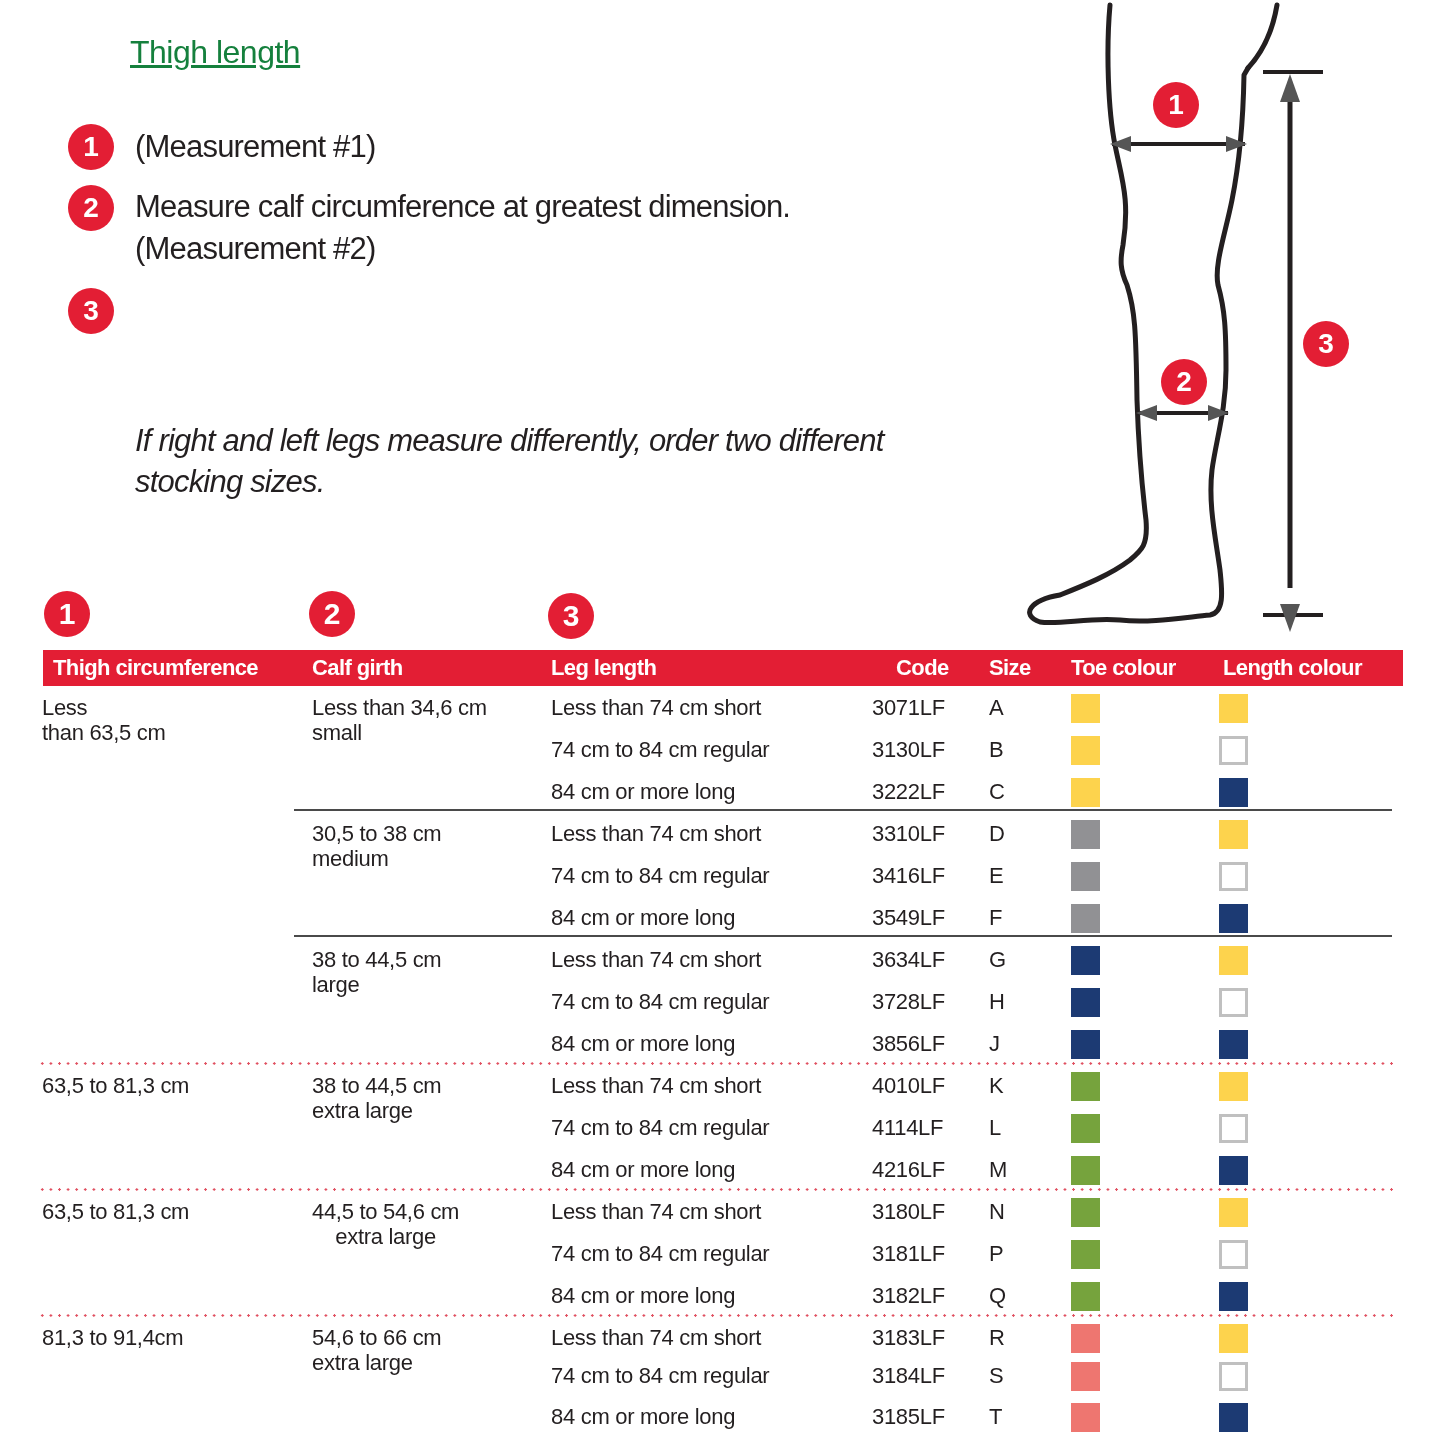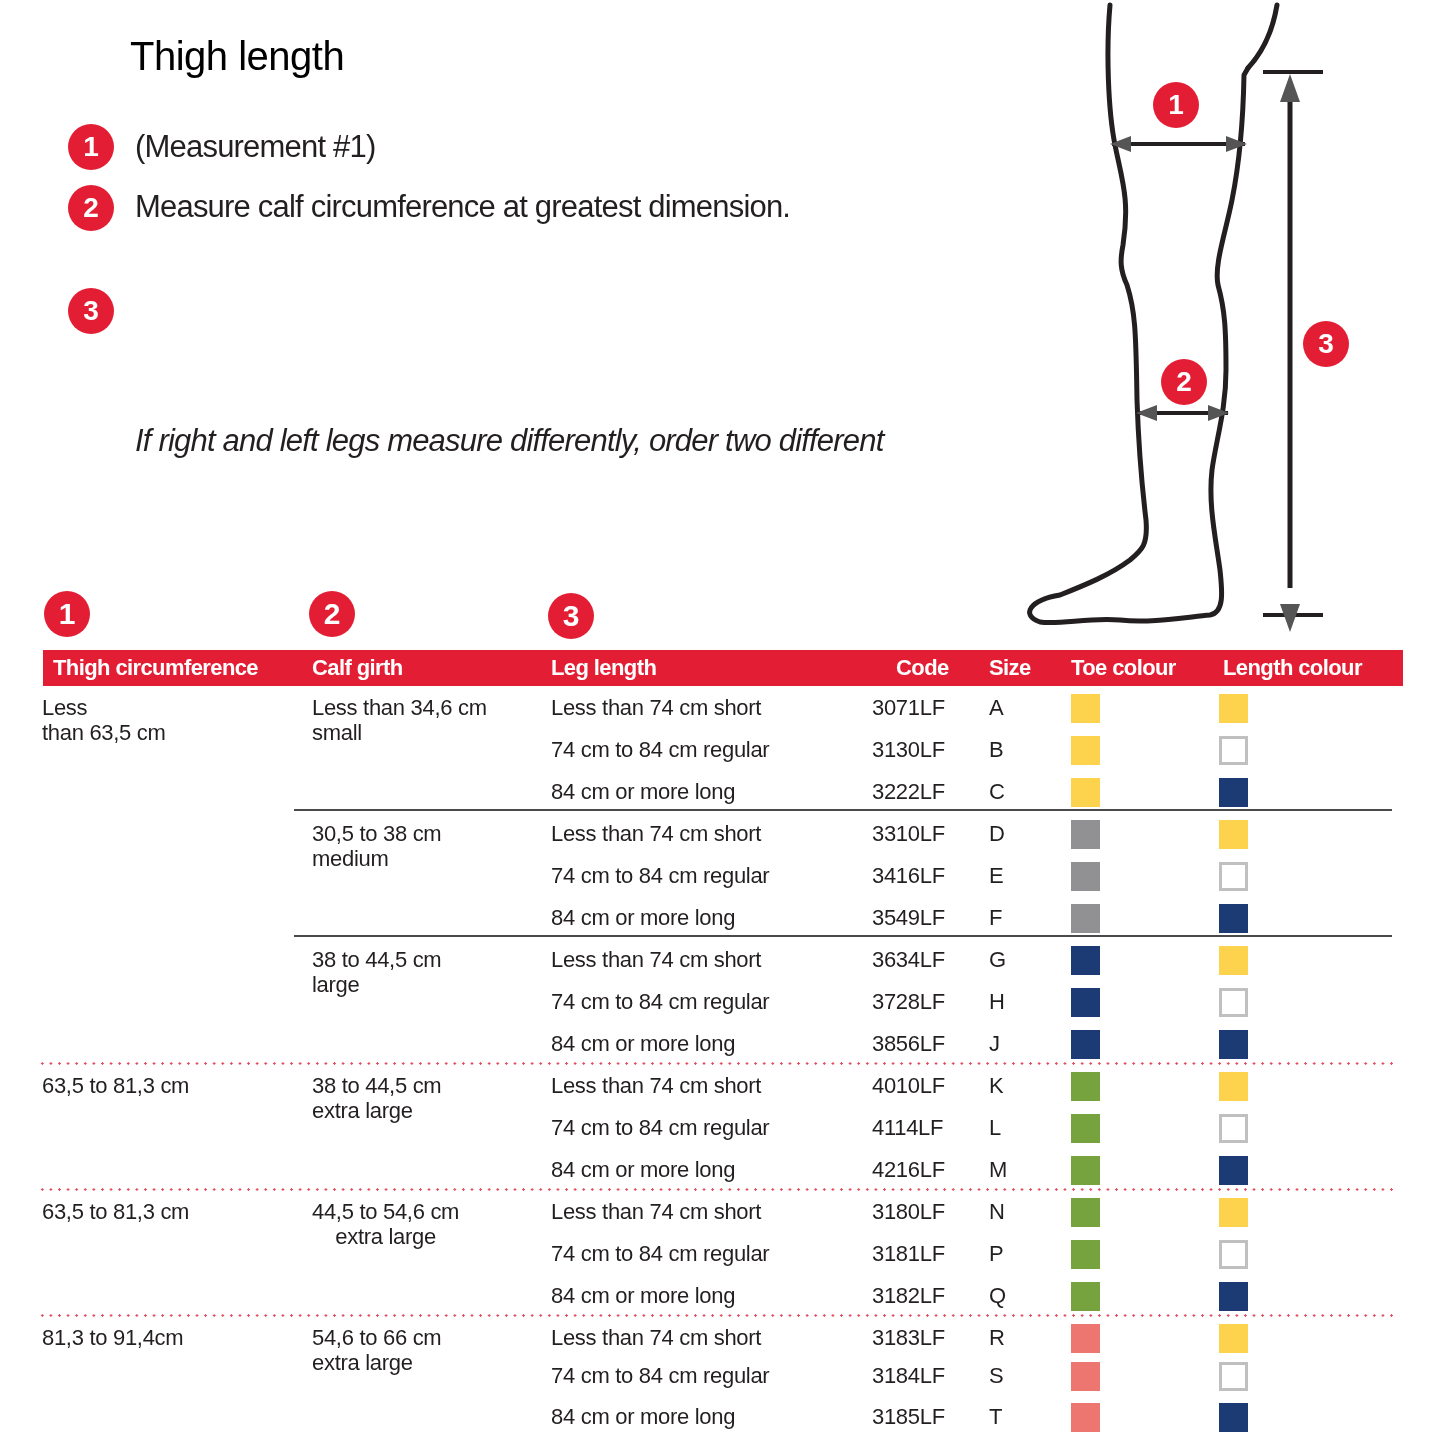--- a/index.html
+++ b/index.html
@@ -1,19 +1,19 @@
 <!DOCTYPE html>
 <html><head>
 <meta charset="utf-8">
 <style>
   * { box-sizing: border-box; margin: 0; padding: 0; }
   html, body { width: 1445px; height: 1445px; background: #ffffff; overflow: hidden; }
   body { position: relative; font-family: "Liberation Sans", "DejaVu Sans", sans-serif; color: #231f20; }
 
-  .title { position: absolute; left: 130px; top: 34px; font-size: 40px; letter-spacing: -0.5px; color: #000000; }
+  .title { position: absolute; left: 130px; top: 34px; font-size: 32px; letter-spacing: -0.5px; color: #15803d; text-decoration: underline; }
 
   .badge {
     position: absolute; width: 46px; height: 46px; border-radius: 50%;
     background: #e31e34; color: #fff; font-weight: bold; font-size: 28px;
     display: flex; align-items: center; justify-content: center;
     font-family: "Liberation Sans", sans-serif;
   }
   .instr { position: absolute; left: 135px; font-size: 31px; line-height: 42px; color: #231f20; letter-spacing: -0.8px; }
   .note { position: absolute; left: 135px; top: 420px; font-size: 31px; line-height: 41px; font-style: italic; letter-spacing: -0.8px; color: #231f20; }
 
@@ -42,28 +42,30 @@
 <div class="title">Thigh length</div>
 
 <div class="badge" style="left:68px;top:124px;">1</div>
 <div class="instr" style="top:126px;">
   <div>(Measurement #1)</div>
 </div>
 
 <div class="badge" style="left:68px;top:185px;">2</div>
 <div class="instr" style="top:186px;">
   <div>Measure calf circumference at greatest dimension.</div>
+  <div>(Measurement #2)</div>
 </div>
 
 <div class="badge" style="left:68px;top:288px;">3</div>
 <div class="instr" style="top:289px;">
 </div>
 
 <div class="note">
   <div>If right and left legs measure differently, order two different</div>
+  <div>stocking sizes.</div>
 </div>
 
 <div class="diagram">
   <svg width="445" height="640" viewBox="0 0 445 640" xmlns="http://www.w3.org/2000/svg">
     <g fill="none" stroke="#231f20" stroke-width="5" stroke-linecap="round" stroke-linejoin="round">
 
       <path d="M110,5 C106,50 108,110 115,145 C122,180 130,200 123,245 C120,260 120,270 127,285 C135,310 136,330 137,400 C138,430 140,470 146,520 C148,545 142,550 130,560 C110,575 85,585 60,595 C30,600 20,615 40,622 C60,625 90,617 120,620 C150,623 180,618 210,615 C225,612 222,590 220,570 C216,540 208,505 212,470 C216,440 226,410 226,370 C226,330 225,310 218,285 C214,265 225,235 232,200 C238,170 243,130 244,75 L248,68"></path>
 
       <path d="M248,68 C260,55 272,35 277,5"></path>
     </g>

